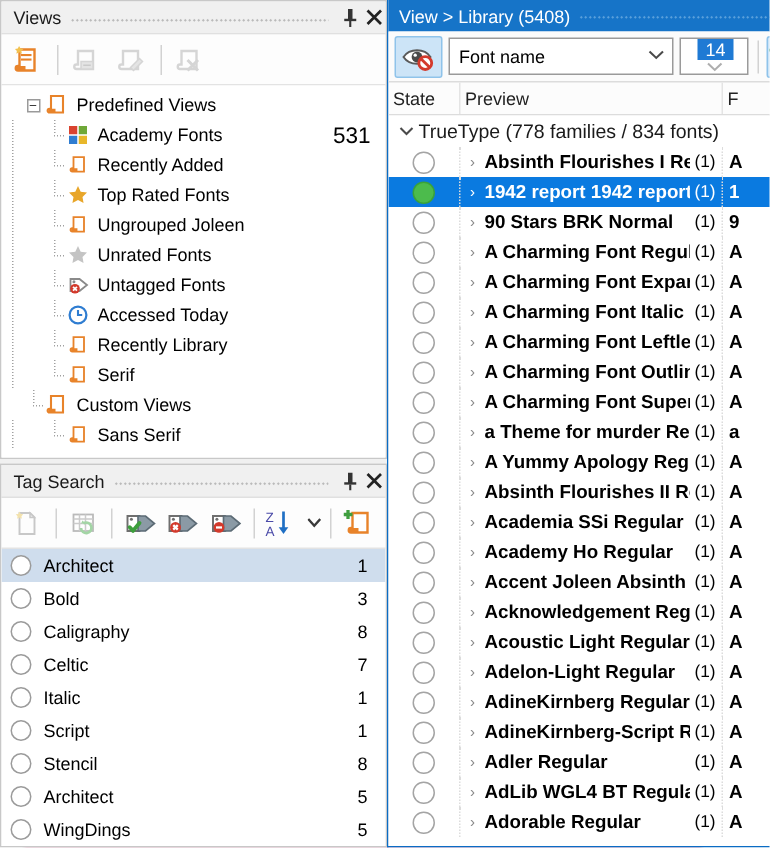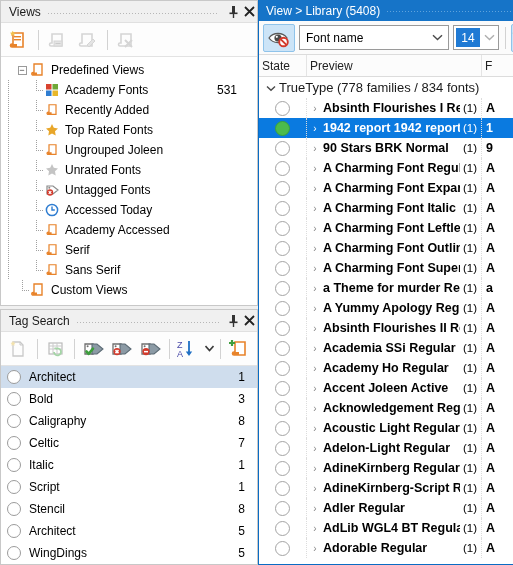--- a/index.html
+++ b/index.html
@@ -46,21 +46,21 @@
   .expander { width:14px; height:20px; flex:none; display:flex; align-items:center; justify-content:center; }
   .expander .box { width:9px; height:9px; border:1px solid #9a9a9a; background:#fff;
       font-size:9px; line-height:7px; text-align:center; color:#333; }
   .elbow { width:14px; height:20px; flex:none; position:relative; }
   .elbow::before{content:"";position:absolute;left:7px;top:0;height:10px;width:1px;
       background-image:linear-gradient(to bottom,#a0a0a0 50%,transparent 50%);background-size:1px 2px;}
   .elbow::after{content:"";position:absolute;left:7px;top:10px;width:7px;height:1px;
       background-image:linear-gradient(to right,#a0a0a0 50%,transparent 50%);background-size:2px 1px;}
   .tree-ico { width:18px; height:20px; flex:none; display:flex; align-items:center; justify-content:center; }
   .tree-label { flex:1; white-space:nowrap; overflow:hidden; padding-left:4px; }
-  .tree-count { padding-right:20px; font-size:12px; color:#000; }
+  .tree-count { padding-right:10px; font-size:15px; color:#000; }
 
   
   .tag-list { flex:1; background:#fff; overflow:hidden; }
   .tag-row { height:22px; display:flex; align-items:center; font-size:12px; color:#000; padding-left:6px; }
   .tag-row.selected { background:#cfdded; }
   .tag-circle { width:14px; height:14px; border-radius:50%; border:1px solid #9b9b9b; background:#fff; flex:none; }
   .tag-name { flex:1; padding-left:8px; white-space:nowrap; overflow:hidden; }
   .tag-count { padding-right:12px; }
 
   
@@ -75,21 +75,21 @@
 
   .view-toolbar { height:34px; display:flex; align-items:center; background:#fbfbfb;
                   border-bottom:1px solid #dcdcdc; padding-left:2px; position:relative; }
   .eye-btn { width:32px; height:28px; display:flex; align-items:center; justify-content:center;
              background:#cce4f7; border:1px solid #8fc3ea; border-radius:2px; margin-left:2px; }
   .combo { height:25px; width:150px; border:1px solid #9a9a9a; background:#fff; display:flex;
            align-items:center; margin-left:4px; }
   .combo .cval { flex:1; padding-left:6px; font-size:12px; color:#000; white-space:nowrap; overflow:hidden; }
   .combo .carrow { width:22px; text-align:center; color:#4a4a4a; font-size:10px; }
   .spin { height:25px; width:46px; border:1px solid #9a9a9a; background:#fff; display:flex;
-          align-items:center; margin-left:4px; }
+          align-items:center; margin-left:4px;flex-direction:column; }
   .spin .sval { width:24px; height:19px; margin-left:2px; background:#1f7ad4; color:#fff;
                 font-size:12px; display:flex; align-items:center; justify-content:center; }
   .spin .carrow { flex:1; text-align:center; color:#9a9a9a; font-size:10px; }
   .v-sep { width:1px; height:22px; background:#d2d2d2; margin:0 5px 0 6px; }
   .edge-btn { width:24px; height:28px; background:#cce4f7; border:1px solid #8fc3ea;
               border-top-left-radius:2px; border-bottom-left-radius:2px;
               display:flex; align-items:center; justify-content:center; overflow:hidden; }
 
   .col-head { height:22px; display:flex; align-items:center; background:#fcfcfc;
               border-bottom:1px solid #dcdcdc; font-size:12px; color:#222; }
@@ -297,62 +297,62 @@
         <div class="tree-row">
           <div class="tree-indent line"></div>
           <div class="tree-indent"></div>
           <div class="elbow"></div>
           <div class="tree-ico">
             <svg width="15" height="14" viewBox="0 0 16 16">
                 <path d="M4 2 h8 v11 h-9 a1 1 0 0 1 0 -2.5 h1 z" fill="#fff" stroke="#e8832a" stroke-width="1.4"></path>
                 <path d="M4 10.5 h3 v2.5 h-4 a1 1 0 0 1 1 -2.5 z" fill="#e8832a"></path>
               </svg>
           </div>
-          <div class="tree-label">Academy Accessed</div>
+          <div class="tree-label">Recently Library</div>
           <div class="tree-count"></div>
         </div>
 
         <div class="tree-row">
           <div class="tree-indent line"></div>
           <div class="tree-indent"></div>
           <div class="elbow"></div>
           <div class="tree-ico">
             <svg width="15" height="14" viewBox="0 0 16 16">
                 <path d="M4 2 h8 v11 h-9 a1 1 0 0 1 0 -2.5 h1 z" fill="#fff" stroke="#e8832a" stroke-width="1.4"></path>
                 <path d="M4 10.5 h3 v2.5 h-4 a1 1 0 0 1 1 -2.5 z" fill="#e8832a"></path>
               </svg>
           </div>
           <div class="tree-label">Serif</div>
           <div class="tree-count"></div>
         </div>
 
         <div class="tree-row">
+          <div class="tree-indent"></div>
+          <div class="elbow"></div>
+          <div class="tree-ico">
+            <svg width="16" height="16" viewBox="0 0 16 16">
+                <path d="M4 2 h8 v11 h-9 a1 1 0 0 1 0 -2.5 h1 z" fill="#fff" stroke="#e8832a" stroke-width="1.4"></path>
+                <path d="M4 10.5 h3 v2.5 h-4 a1 1 0 0 1 1 -2.5 z" fill="#e8832a"></path>
+              </svg>
+          </div>
+          <div class="tree-label">Custom Views</div>
+          <div class="tree-count"></div>
+        </div>
+
+        <div class="tree-row">
           <div class="tree-indent line"></div>
           <div class="tree-indent"></div>
           <div class="elbow"></div>
           <div class="tree-ico">
             <svg width="15" height="14" viewBox="0 0 16 16">
                 <path d="M4 2 h8 v11 h-9 a1 1 0 0 1 0 -2.5 h1 z" fill="#fff" stroke="#e8832a" stroke-width="1.4"></path>
                 <path d="M4 10.5 h3 v2.5 h-4 a1 1 0 0 1 1 -2.5 z" fill="#e8832a"></path>
               </svg>
           </div>
           <div class="tree-label">Sans Serif</div>
-          <div class="tree-count"></div>
-        </div>
-
-        <div class="tree-row">
-          <div class="tree-indent"></div>
-          <div class="elbow"></div>
-          <div class="tree-ico">
-            <svg width="16" height="16" viewBox="0 0 16 16">
-                <path d="M4 2 h8 v11 h-9 a1 1 0 0 1 0 -2.5 h1 z" fill="#fff" stroke="#e8832a" stroke-width="1.4"></path>
-                <path d="M4 10.5 h3 v2.5 h-4 a1 1 0 0 1 1 -2.5 z" fill="#e8832a"></path>
-              </svg>
-          </div>
-          <div class="tree-label">Custom Views</div>
           <div class="tree-count"></div>
         </div>
 
       </div>
     </div>
 
     <div class="panel" style="flex:1; margin-top:3px;">
       <div class="panel-title">
         <span class="ttl">Tag Search</span>
         <span class="dotfill"></span>
@@ -744,21 +744,21 @@
             <span class="fam-txt">A</span>
           </div>
       </div>
 
       <div class="frow">
         <div class="fc-state">
             <span class="fstate"></span>
           </div>
         <div class="fc-prev">
           <span class="row-chev">›</span>
-          <span class="fname">Accent Joleen Active</span>
+          <span class="fname">Accent Joleen Absinth</span>
           <span class="fcnt">(1)</span>
         </div>
         <div class="fc-fam">
             <span class="fam-txt">A</span>
           </div>
       </div>
 
       <div class="frow">
         <div class="fc-state">
             <span class="fstate"></span>

